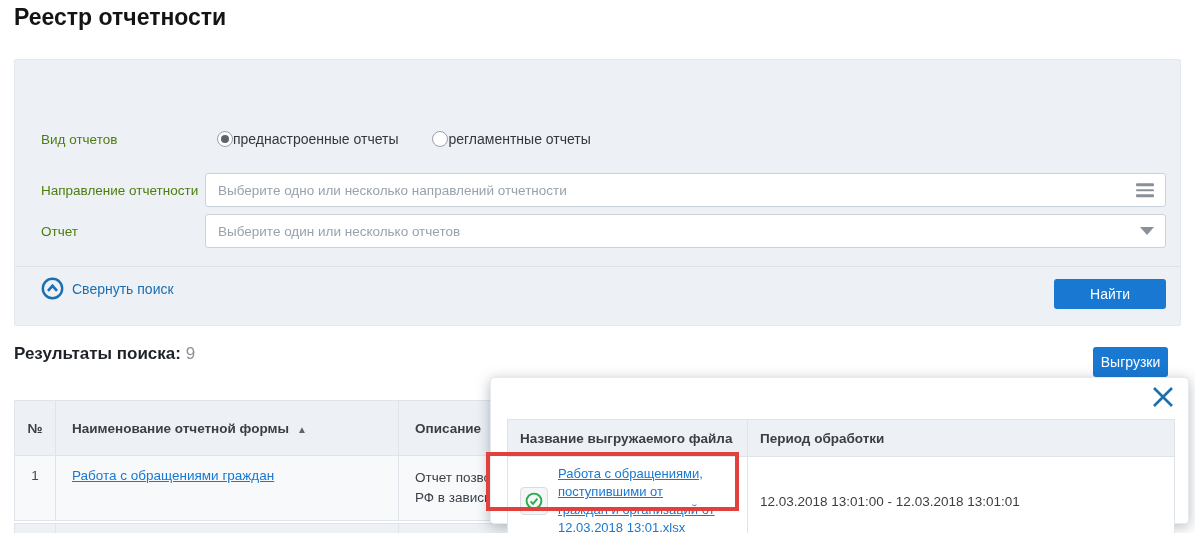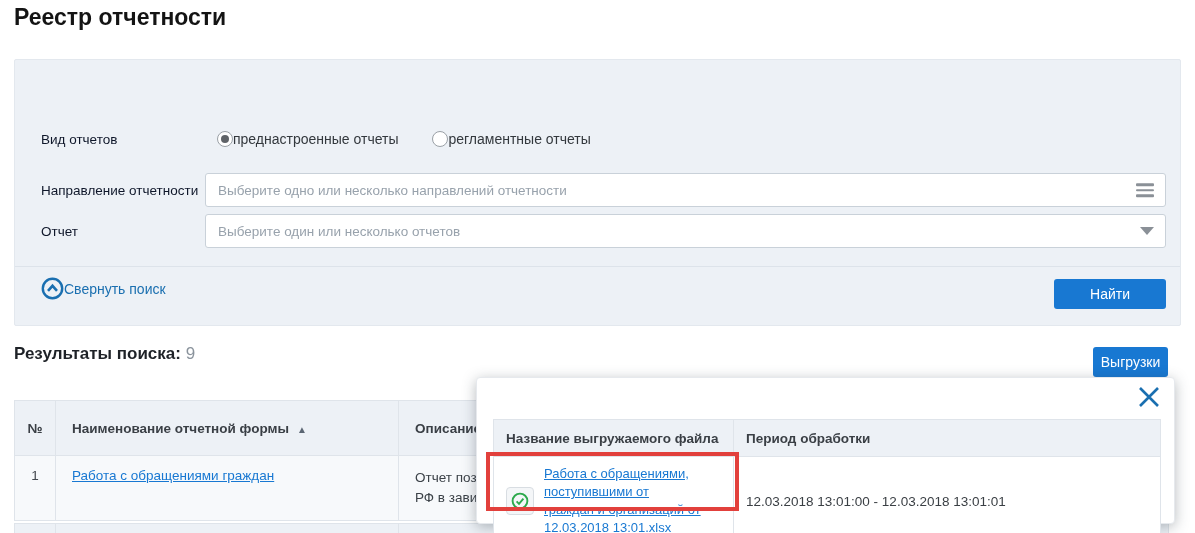--- a/index.html
+++ b/index.html
@@ -8,35 +8,35 @@
   .page { position:relative; width:1195px; height:533px; overflow:hidden; background:#fff;padding-left:30px; }
 
   .page-title { position:absolute; left:14px; top:4px; font-size:23px; font-weight:600; color:#141414; }
 
   
   .search-panel { position:absolute; left:14px; top:59px; width:1167px; height:267px;
                   background:#edf1f6; border:1px solid #e3e8ee; border-radius:2px; }
   .sp-header { height:52px; line-height:52px; padding:0 26px; border-bottom:1px solid #dde3ea;
                font-size:15px; font-weight:700; color:#26292d; }
   .sp-row { position:absolute; left:26px; right:14px; display:flex; align-items:center; }
-  .sp-label { width:164px; flex:0 0 164px; font-size:13.5px; color:#0f172a; }
+  .sp-label { width:164px; flex:0 0 164px; font-size:13.5px; color:#4d7c0f; }
   .radios { display:flex; align-items:center; gap:34px; margin-left:12px; }
   .radio-opt { display:flex; align-items:center; gap:0; font-size:14px; color:#33383d; cursor:pointer; }
   .radio { width:16px; height:16px; border-radius:50%; border:1px solid #9aa0a6; background:#fff; position:relative; flex:0 0 16px; }
   .radio.selected::after { content:""; position:absolute; inset:3px; border-radius:50%; background:#5f6368; }
   .input-wrap { position:relative; flex:1; }
   .sp-input { width:100%; height:34px; border:1px solid #c9d1d9; border-radius:3px; background:#fff;
               padding:0 42px 0 12px; font-size:13.5px; color:#33383d; font-family:inherit; }
   .sp-input::placeholder { color:#98a2ac; }
   .input-icon { position:absolute; right:12px; top:50%; transform:translateY(-50%); display:flex; flex-direction:column; gap:3px; }
   .bar { width:18px; height:2.5px; background:#8a9097; border-radius:1px; }
   .tri-down { position:absolute; right:12px; top:50%; transform:translateY(-50%); width:0; height:0;
               border-left:7px solid transparent; border-right:7px solid transparent; border-top:8px solid #8a9097; }
   .sp-divider { position:absolute; left:0; right:0; top:206px; border-top:1px solid #dde3ea; }
-  .collapse-link { position:absolute; left:26px; top:217px; display:flex; align-items:center; gap:0;
+  .collapse-link { position:absolute; left:26px; top:217px; display:flex; align-items:center; gap:8px;
                    color:#1a6fb0; font-size:14px; cursor:pointer; text-decoration:none; }
   .btn { display:inline-block; background:#1878d2; color:#fff; border:none; border-radius:3px;
          font-size:14px; font-family:inherit; cursor:pointer; text-align:center; }
   .find-btn { position:absolute; right:14px; top:219px; width:112px; height:30px; }
 
   
   .results-line { position:absolute; left:14px; top:344px; font-size:17px; font-weight:700; color:#1e2227; }
   .results-count { font-weight:400; color:#8a939c; }
   .downloads-btn { position:absolute; left:1093px; top:347px; width:75px; height:30px; }
 
@@ -48,21 +48,21 @@
   .main-table th.c-num { text-align:center; padding:0; }
   .main-table td { background:#f7f9fb; height:63px; padding:12px 16px; color:#3c4248; }
   .main-table td.c-num { text-align:center; padding:12px 0; color:#44494f; }
   .gap-row td { height:3px; background:#fff; border:none; padding:0; }
   .partial-row td { height:15px; background:#edf1f6; padding:0; }
   .sort-tri { color:#5b6673; font-size:10px; margin-left:8px; }
   a.blue-link { color:#1878d2; text-decoration:underline; }
   .desc-line { line-height:20px; white-space:nowrap; }
 
   
-  .popup { position:absolute; left:476px; top:377px; width:699px; height:147px; background:#fff;
+  .popup { position:absolute; left:490px; top:377px; width:699px; height:147px; background:#fff;
            border:1px solid #e6e9ed; border-radius:4px; box-shadow:0 3px 14px rgba(50,60,70,.35); z-index:10; }
   .popup-close { position:absolute; right:12px; top:6px; width:26px; height:26px; cursor:pointer; background:none; border:none; padding:0; }
   .popup-table { position:absolute; left:16px; top:41px; width:667px; }
   .popup-table th, .popup-table td { border:1px solid #dfe4ea; font-size:13.5px; }
   .popup-table th { background:#edf1f6; height:37px; font-weight:700; color:#3a3f45; text-align:left; padding:0 12px; vertical-align:middle; }
   .popup-table td { background:#fff; height:55px; padding:8px 12px; vertical-align:middle; color:#3a3f44; }
   .file-cell { display:flex; align-items:center; gap:10px; }
   .status-btn { width:28px; height:28px; flex:0 0 28px; background:#f4f6f8; border:1px solid #d8dde2;
                 border-radius:4px; display:flex; align-items:center; justify-content:center; cursor:pointer; padding:0; }
   .file-link { font-size:13px; line-height:18px; }

